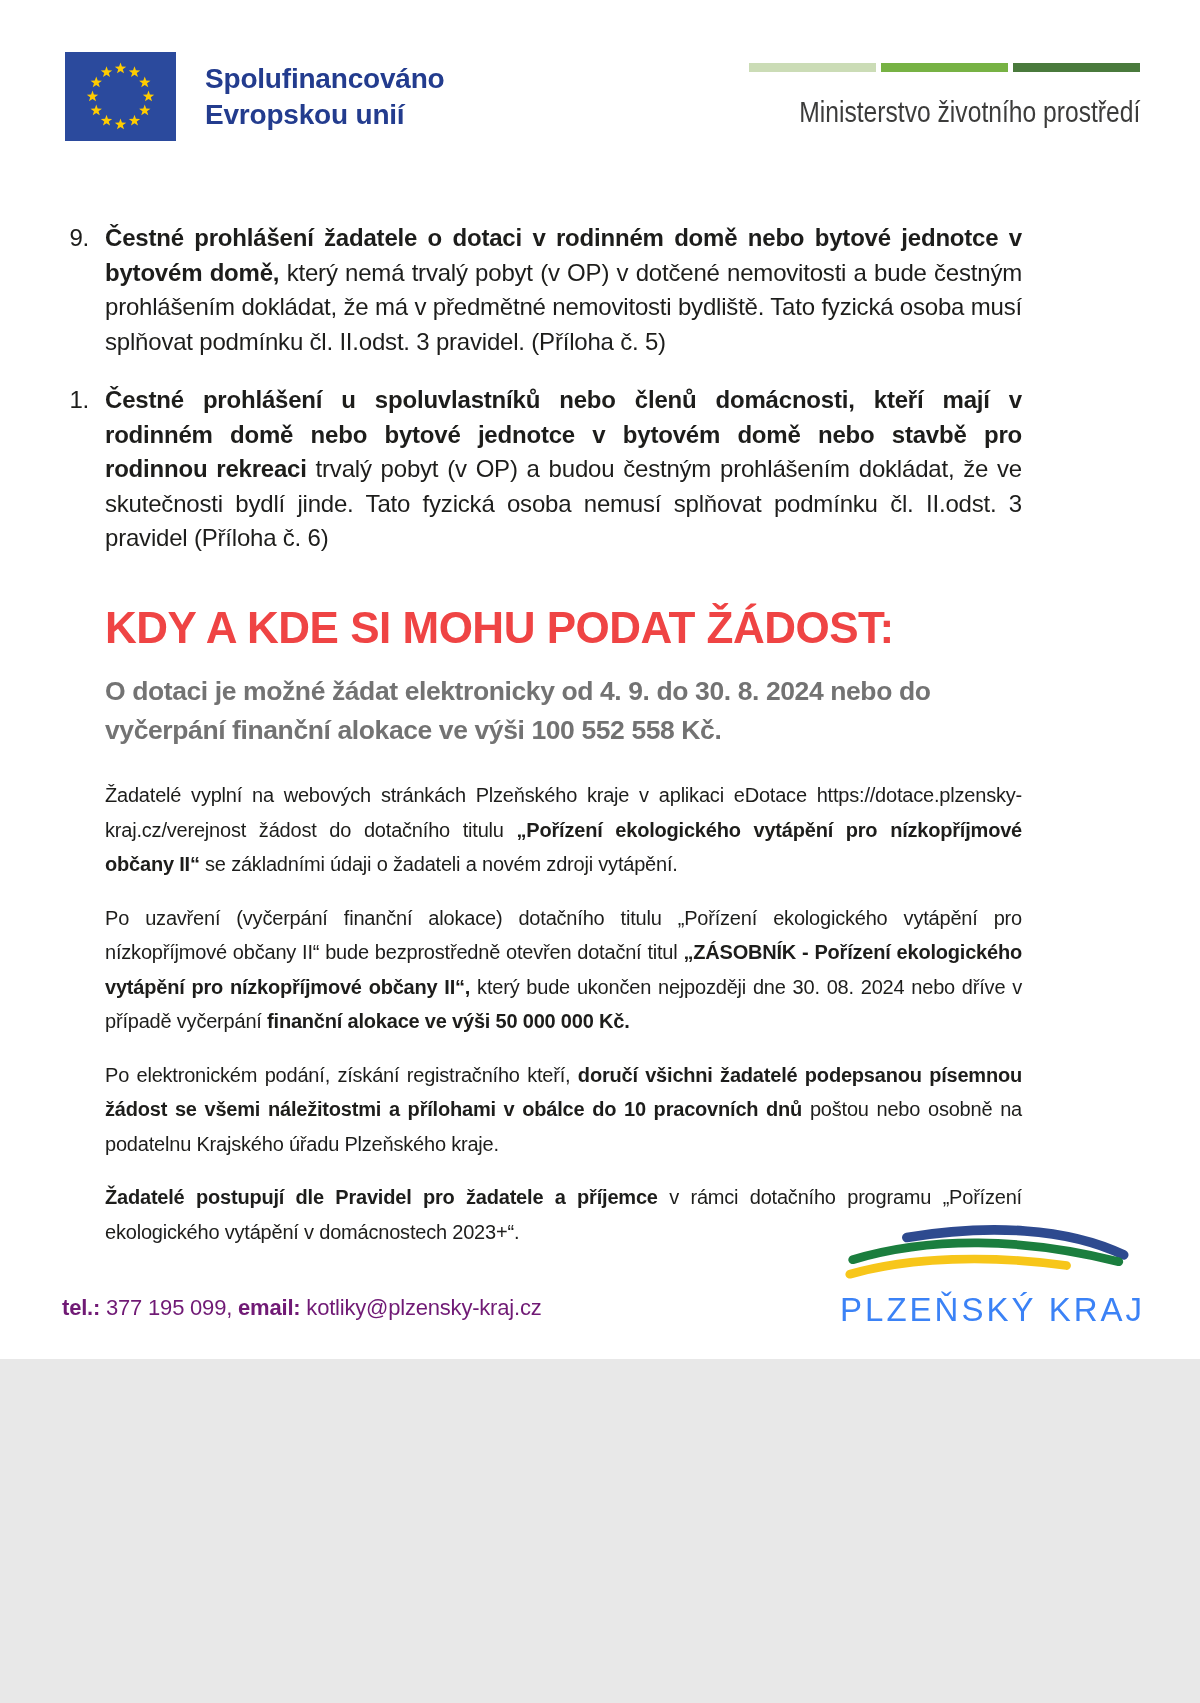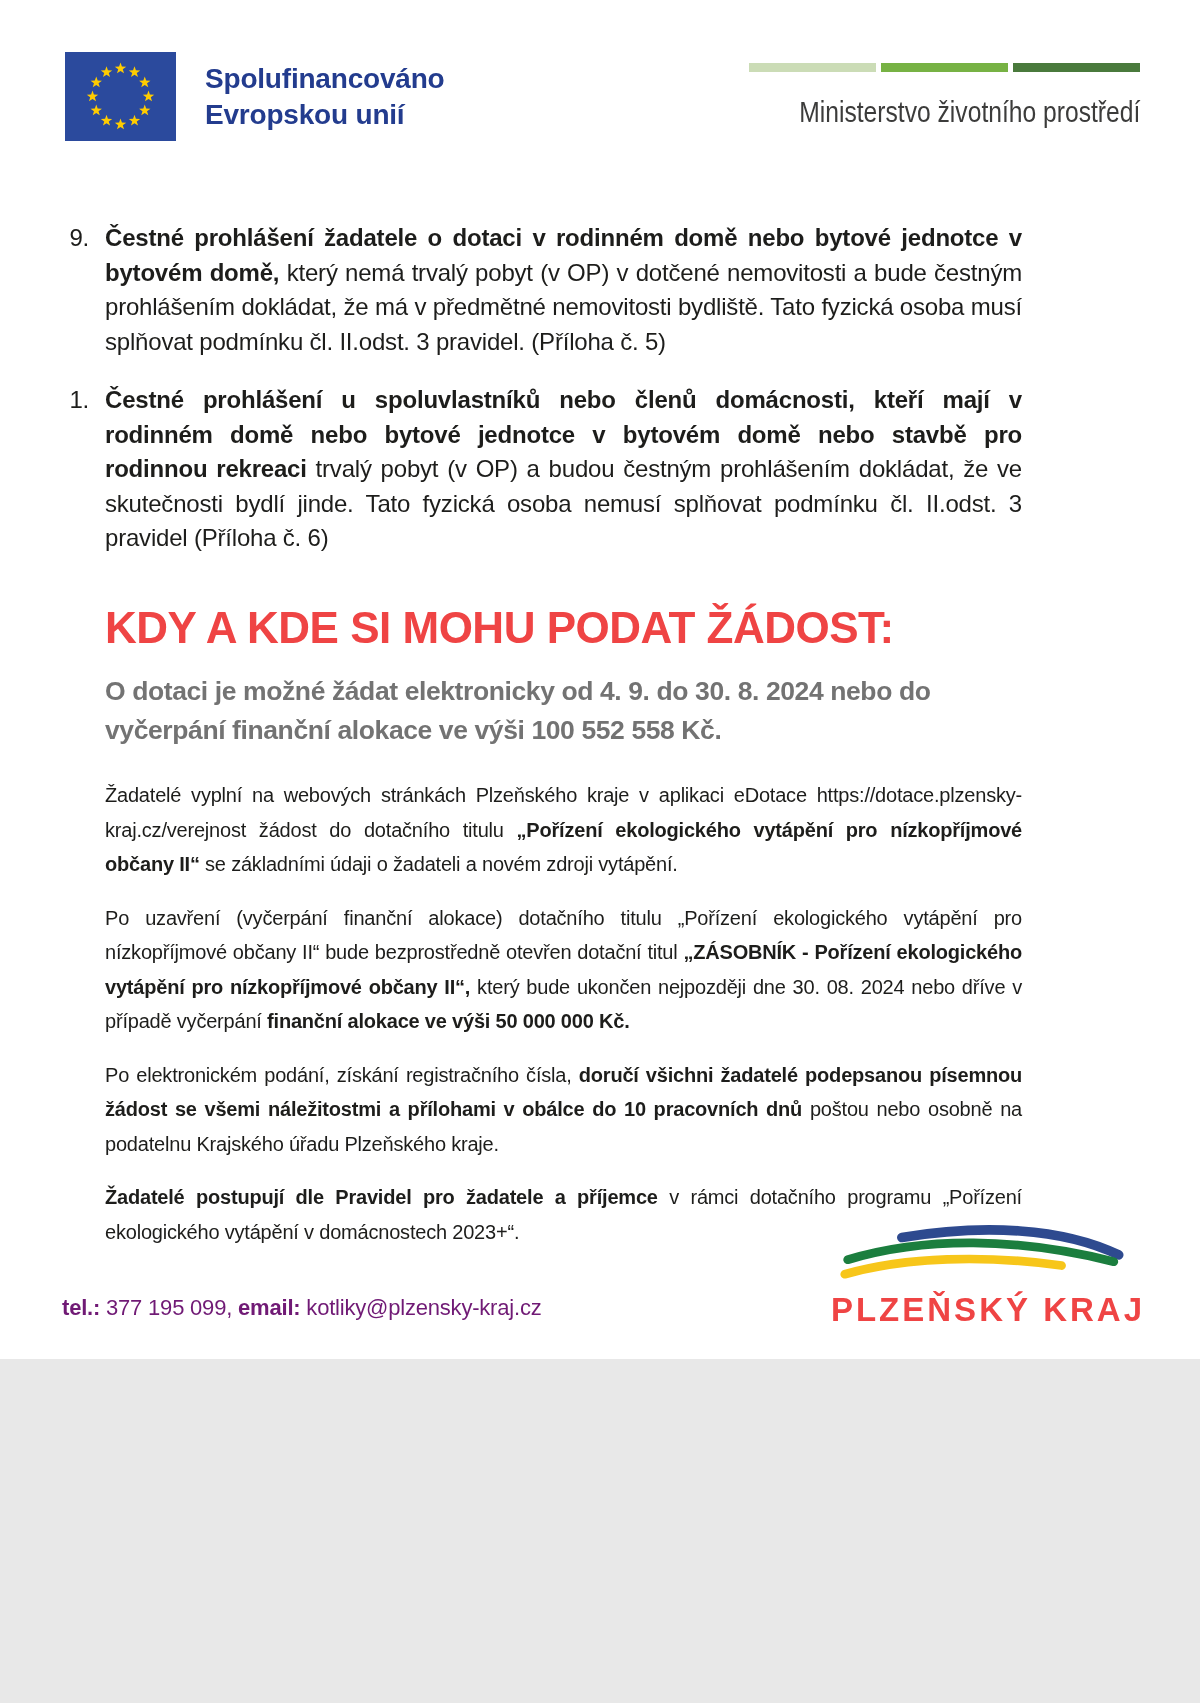--- a/index.html
+++ b/index.html
@@ -41,22 +41,22 @@
           letter-spacing:-0.2px; hyphens:auto; }
   .para:first-of-type { margin-top:28px; }
 
   
   .footer { position:absolute; left:62px; right:55px; bottom:36px;
             display:flex; justify-content:space-between; align-items:flex-end; }
   .contact { font-size:22px; line-height:31px; color:#3d3d3d; letter-spacing:-0.2px; }
   .contact .tel-line { color:#701a75; }
   .region-logo { display:flex; flex-direction:column; align-items:center; margin-bottom:-6px; }
   .region-swoosh { width:302px; height:60px; display:block; }
-  .region-name { margin-top:9px; font-size:33px; font-weight:700; letter-spacing:3px;
-                 color:#ef4444; white-space:nowrap; }
+  .region-name { margin-top:9px; font-size:33px; font-weight:400; letter-spacing:3px;
+                 color:#3b82f6; white-space:nowrap; }
 </style>
 </head>
 <body>
 
 <div class="page">
 
   <div class="header">
     <div class="eu-logo">
       <svg class="eu-flag" viewBox="0 0 111 89" xmlns="http://www.w3.org/2000/svg" aria-hidden="true">
         <defs>
@@ -103,21 +103,21 @@
       <span class="num">1.</span>
       <span><span class="b">Čestné prohlášení u spoluvlastníků nebo členů domácnosti, kteří mají v rodinném domě nebo bytové jednotce v bytovém domě nebo stavbě pro rodinnou rekreaci</span><span> trvalý pobyt (v OP) a budou čestným prohlášením dokládat, že ve skutečnosti bydlí jinde. Tato fyzická osoba nemusí splňovat podmínku čl. II.odst. 3 pravidel (Příloha č. 6)</span></span>
     </div>
 
     <div class="sec-title">KDY A KDE SI MOHU PODAT ŽÁDOST:</div>
 
     <div class="sec-intro">O dotaci je možné žádat elektronicky od 4. 9. do 30. 8. 2024 nebo do vyčerpání finanční alokace ve výši 100 552 558 Kč.</div>
 
     <p class="para"><span>Žadatelé vyplní na webových stránkách Plzeňského kraje v aplikaci eDotace https://dotace.plzensky-kraj.cz/verejnost žádost do dotačního titulu </span><span class="b">„Pořízení ekologického vytápění pro nízkopříjmové občany II“</span><span> se základními údaji o žadateli a novém zdroji vytápění.</span></p>
     <p class="para"><span>Po uzavření (vyčerpání finanční alokace) dotačního titulu „Pořízení ekologického vytápění pro nízkopříjmové občany II“ bude bezprostředně otevřen dotační titul </span><span class="b">„ZÁSOBNÍK - Pořízení ekologického vytápění pro nízkopříjmové občany II“,</span><span> který bude ukončen nejpozději dne 30. 08. 2024 nebo dříve v případě vyčerpání </span><span class="b">finanční alokace ve výši 50 000 000 Kč.</span></p>
-    <p class="para"><span>Po elektronickém podání, získání registračního čísla, </span><span class="b">doručí všichni žadatelé podepsanou písemnou žádost se všemi náležitostmi a přílohami v obálce do 10 pracovních dnů</span><span> poštou nebo osobně na podatelnu Krajského úřadu Plzeňského kraje.</span></p>
+    <p class="para"><span>Po elektronickém podání, získání registračního kteří, </span><span class="b">doručí všichni žadatelé podepsanou písemnou žádost se všemi náležitostmi a přílohami v obálce do 10 pracovních dnů</span><span> poštou nebo osobně na podatelnu Krajského úřadu Plzeňského kraje.</span></p>
     <p class="para"><span class="b">Žadatelé postupují dle Pravidel pro žadatele a příjemce</span><span> v rámci dotačního programu „Pořízení ekologického vytápění v domácnostech 2023+“.</span></p>
 
   </div>
 
   <div class="footer">
     <div class="contact">
       <div class="tel-line">
         <span class="b">tel.:</span> 
         <span>377 195 099,</span> 
         <span class="b">email:</span> 

